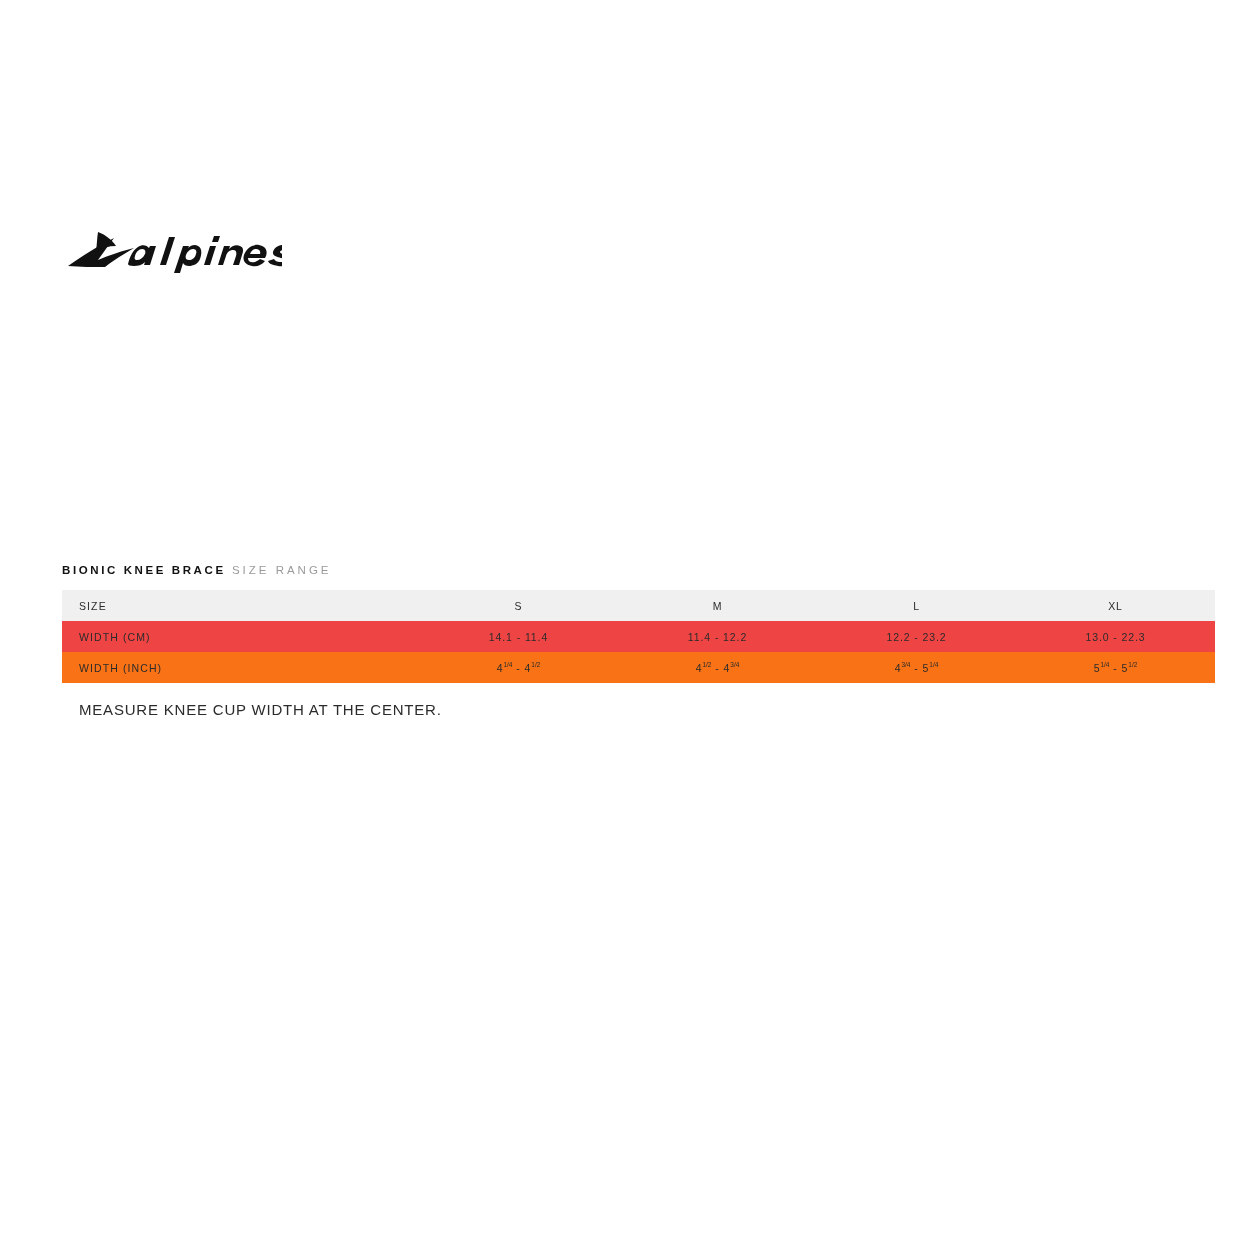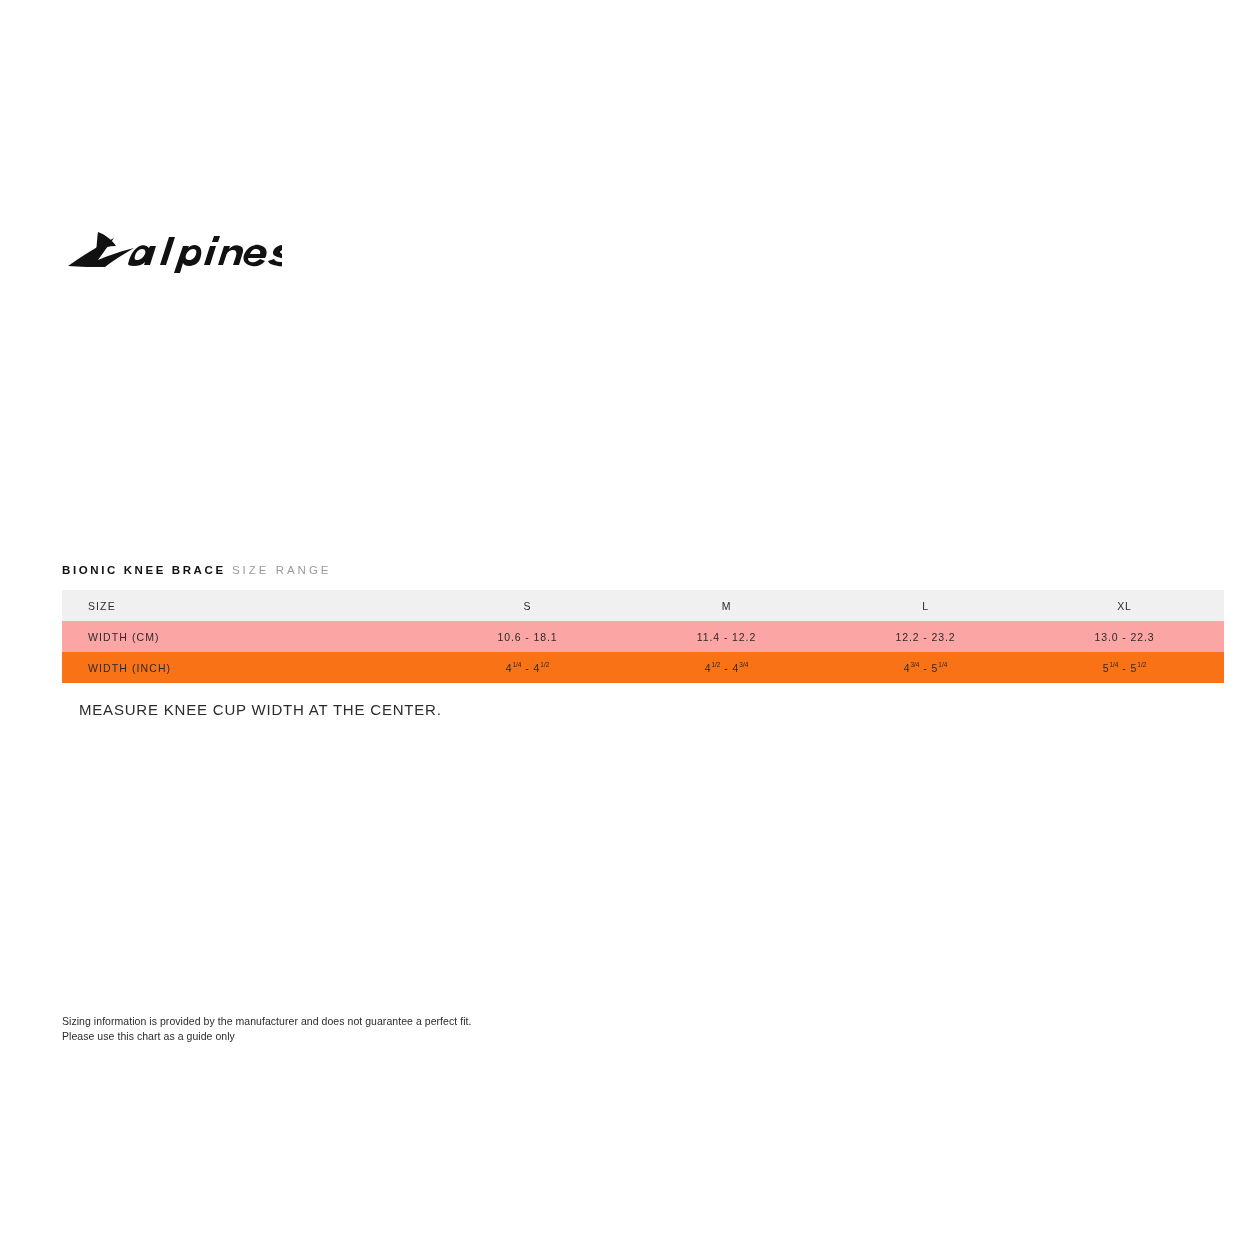--- a/index.html
+++ b/index.html
@@ -74,25 +74,25 @@
     text-align: center;
     vertical-align: middle;
   }
   .size-table .row-head {
     background: #f0f0f0;
   }
   .size-table .row-alt {
     background: #f97316;
   }
   .size-table .row-plain {
-    background: #fca5a5;
+    background: #ef4444;
   }
   .size-table .label-cell {
     text-align: left;
-    padding-left: 26px;
+    padding-left: 17px;
     letter-spacing: 1.1px;
     width: 340px;
   }
   .size-table .size-col {
     width: 199px;
   }
 
   sup {
     font-size: 6.5px;
     vertical-align: super;
@@ -157,35 +157,31 @@
         <th class="label-cell">SIZE</th>
         <th class="size-col">S</th>
         <th class="size-col">M</th>
         <th class="size-col">L</th>
         <th class="size-col">XL</th>
       </tr>
     </thead>
     <tbody>
       <tr class="row-plain">
         <td class="label-cell">WIDTH (CM)</td>
-        <td class="size-col">10.6 - 18.1</td>
+        <td class="size-col">14.1 - 11.4</td>
         <td class="size-col">11.4 - 12.2</td>
         <td class="size-col">12.2 - 23.2</td>
         <td class="size-col">13.0 - 22.3</td>
       </tr>
       <tr class="row-alt">
         <td class="label-cell">WIDTH (INCH)</td>
         <td class="size-col">4<sup>1/4</sup> - 4<sup>1/2</sup></td>
         <td class="size-col">4<sup>1/2</sup> - 4<sup>3/4</sup></td>
         <td class="size-col">4<sup>3/4</sup> - 5<sup>1/4</sup></td>
         <td class="size-col">5<sup>1/4</sup> - 5<sup>1/2</sup></td>
       </tr>
     </tbody>
   </table>
 
   <div class="measure-note">MEASURE KNEE CUP WIDTH AT THE CENTER.</div>
 
-  <div class="footer">
-    <div>Sizing information is provided by the manufacturer and does not guarantee a perfect fit.</div>
-    <div>Please use this chart as a guide only</div>
-  </div>
 
 </div>
 
 </body></html>

